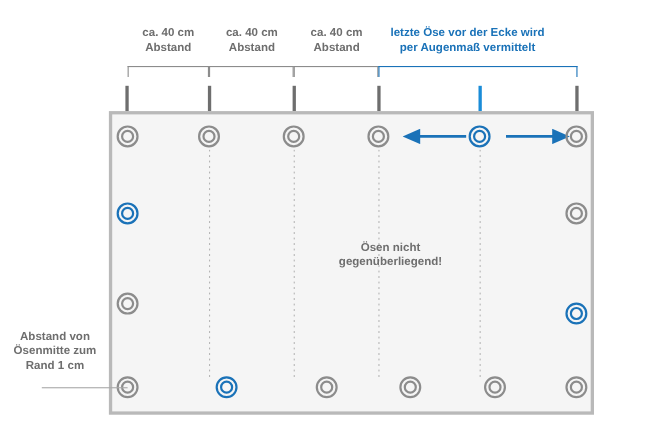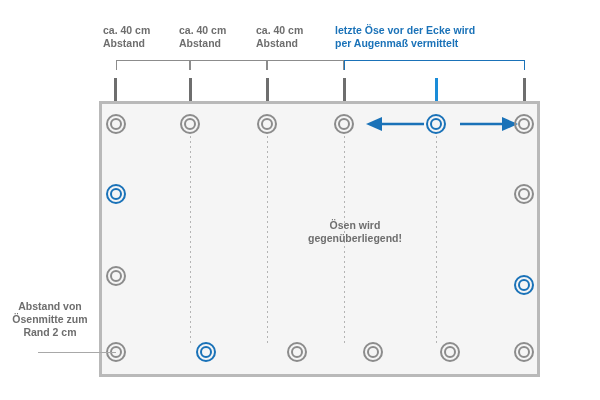--- a/index.html
+++ b/index.html
@@ -85,21 +85,21 @@
   }
   .bracket.blue { border-color: #1a72b8; }
 
   
   .lbl {
     position: absolute;
     font-size: 10.5px;
     font-weight: bold;
     line-height: 13px;
     color: #6e6e6e;
-    text-align: left;
+    text-align: center;
     white-space: pre-line;
   }
   .lbl.blue { color: #1a72b8; }
   .lbl.center-note { text-align: center; }
   .lbl.left-note { text-align: center; }
 
   
   .leader {
     position: absolute;
     height: 1px;
@@ -136,21 +136,21 @@
   <div class="tick blue" style="left:435px; top:78px;"></div>
   <div class="tick" style="left:523px; top:78px;"></div>
 
   <div id="tarp" class="abs"></div>
 
   <div class="dotline" style="left:190px; top:136px; height:208px;"></div>
   <div class="dotline" style="left:267px; top:136px; height:208px;"></div>
   <div class="dotline" style="left:344px; top:136px; height:208px;"></div>
   <div class="dotline" style="left:436px; top:136px; height:208px;"></div>
 
-  <div class="lbl center-note" style="left:295px; top:219px; width:120px;">Ösen wird
+  <div class="lbl center-note" style="left:295px; top:219px; width:120px;">Ösen nicht
 gegenüberliegend!</div>
 
   <svg class="arrow" style="left:366px; top:117px;" width="58" height="14" viewBox="0 0 58 14">
     <line x1="14" y1="7" x2="58" y2="7" stroke="#1a72b8" stroke-width="2.5"></line>
     <polygon points="0,7 16,0 16,14" fill="#1a72b8"></polygon>
   </svg>
   <svg class="arrow" style="left:460px; top:117px;" width="58" height="14" viewBox="0 0 58 14">
     <line x1="0" y1="7" x2="44" y2="7" stroke="#1a72b8" stroke-width="2.5"></line>
     <polygon points="58,7 42,0 42,14" fill="#1a72b8"></polygon>
   </svg>
@@ -202,16 +202,16 @@
   </div>
   <div class="grommet-wrap" style="left:440px; top:342px;">
     <span class="grommet"></span>
   </div>
   <div class="grommet-wrap" style="left:514px; top:342px;">
     <span class="grommet"></span>
   </div>
 
   <div class="lbl left-note" style="left:2px; top:300px; width:96px;">Abstand von
 Ösenmitte zum
-Rand 2 cm</div>
+Rand 1 cm</div>
   <div class="leader" style="left:38px; top:352px; width:78px;"></div>
 
 </div>
 
 </body></html>

